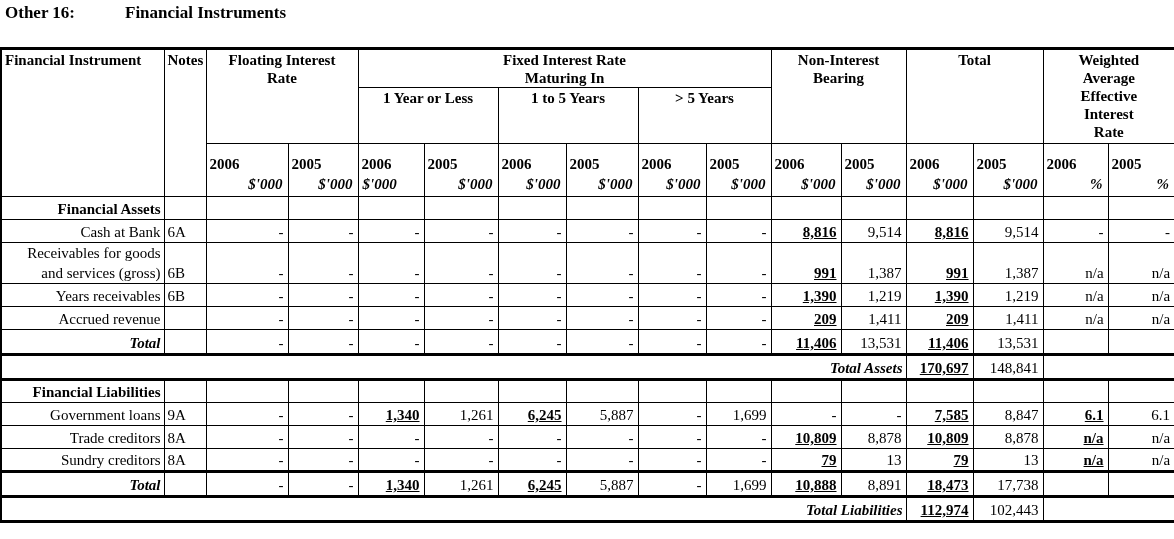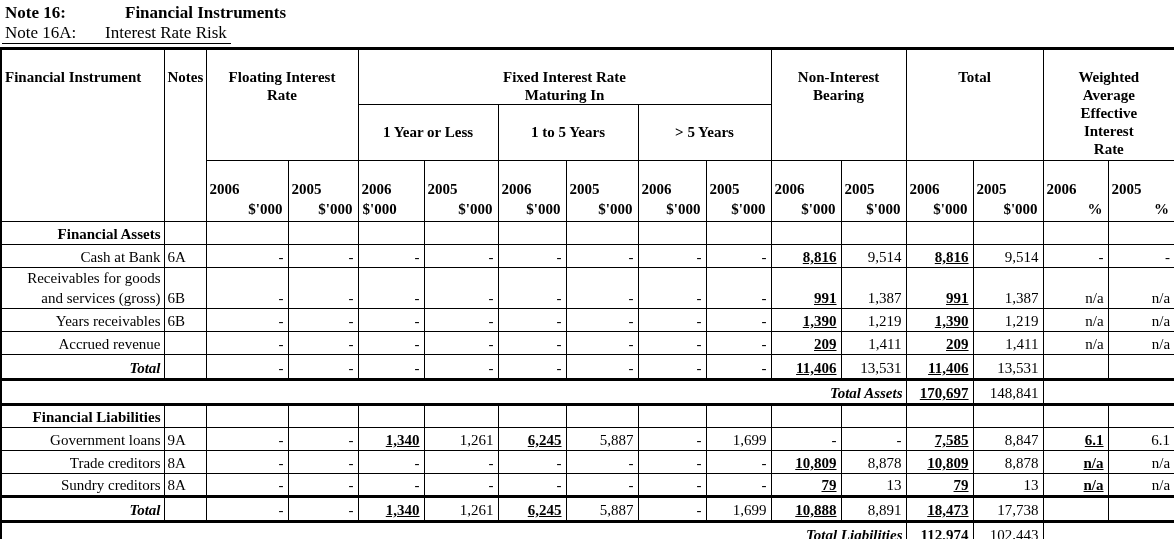--- a/index.html
+++ b/index.html
@@ -58,33 +58,33 @@
     overflow: hidden;
   }
 
   
   thead th {
     font-weight: bold;
     vertical-align: top;
     text-align: center;
     white-space: pre-line;
     line-height: 18px;
-    padding-top: 18px;
+    padding-top: 1px;
   }
   thead th.fi-h { text-align: left; }
   tr.hr1 { height: 38px; }
   tr.hr2 { height: 56px; }
   tr.hr3 { height: 53px; }
   #year-row th {
     vertical-align: bottom;
     padding-bottom: 2px;
     line-height: 20px;
   }
   #year-row .yr-year { text-align: left; padding-right: 2px; }
-  #year-row .yr-unit { text-align: right; padding-right: 2px; }
+  #year-row .yr-unit { text-align: right; padding-right: 2px; font-style: italic; }
   #year-row th:nth-child(3) .yr-unit { text-align: left; padding-left: 1px; }
 
   
   tbody td {
     vertical-align: bottom;
     height: 23px;
     line-height: 20px;
   }
   tbody td.label { text-align: right; }
   tbody td.note-cell { text-align: left; }
@@ -100,24 +100,21 @@
   tbody tr:nth-child(11) td,
   tbody tr:nth-child(12) td { border-bottom-width: 3px; }
 </style>
 </head>
 <body>
 
 <div id="page">
 
   <div id="title-block">
     <div class="title-line1">
-      <span class="t-label">Note 16:</span><span>Financial Instruments</span>
-    </div>
-    <div class="title-line2">
-      <span class="t-label">Note 16A:</span><span>Interest Rate Risk</span>
+      <span class="t-label">Other 16:</span><span>Financial Instruments</span>
     </div>
   </div>
 
   <table>
     <colgroup>
       <col style="width:163px">
         <col style="width:42px">
       <col style="width:82px">
         <col style="width:70px">
       <col style="width:66px">

